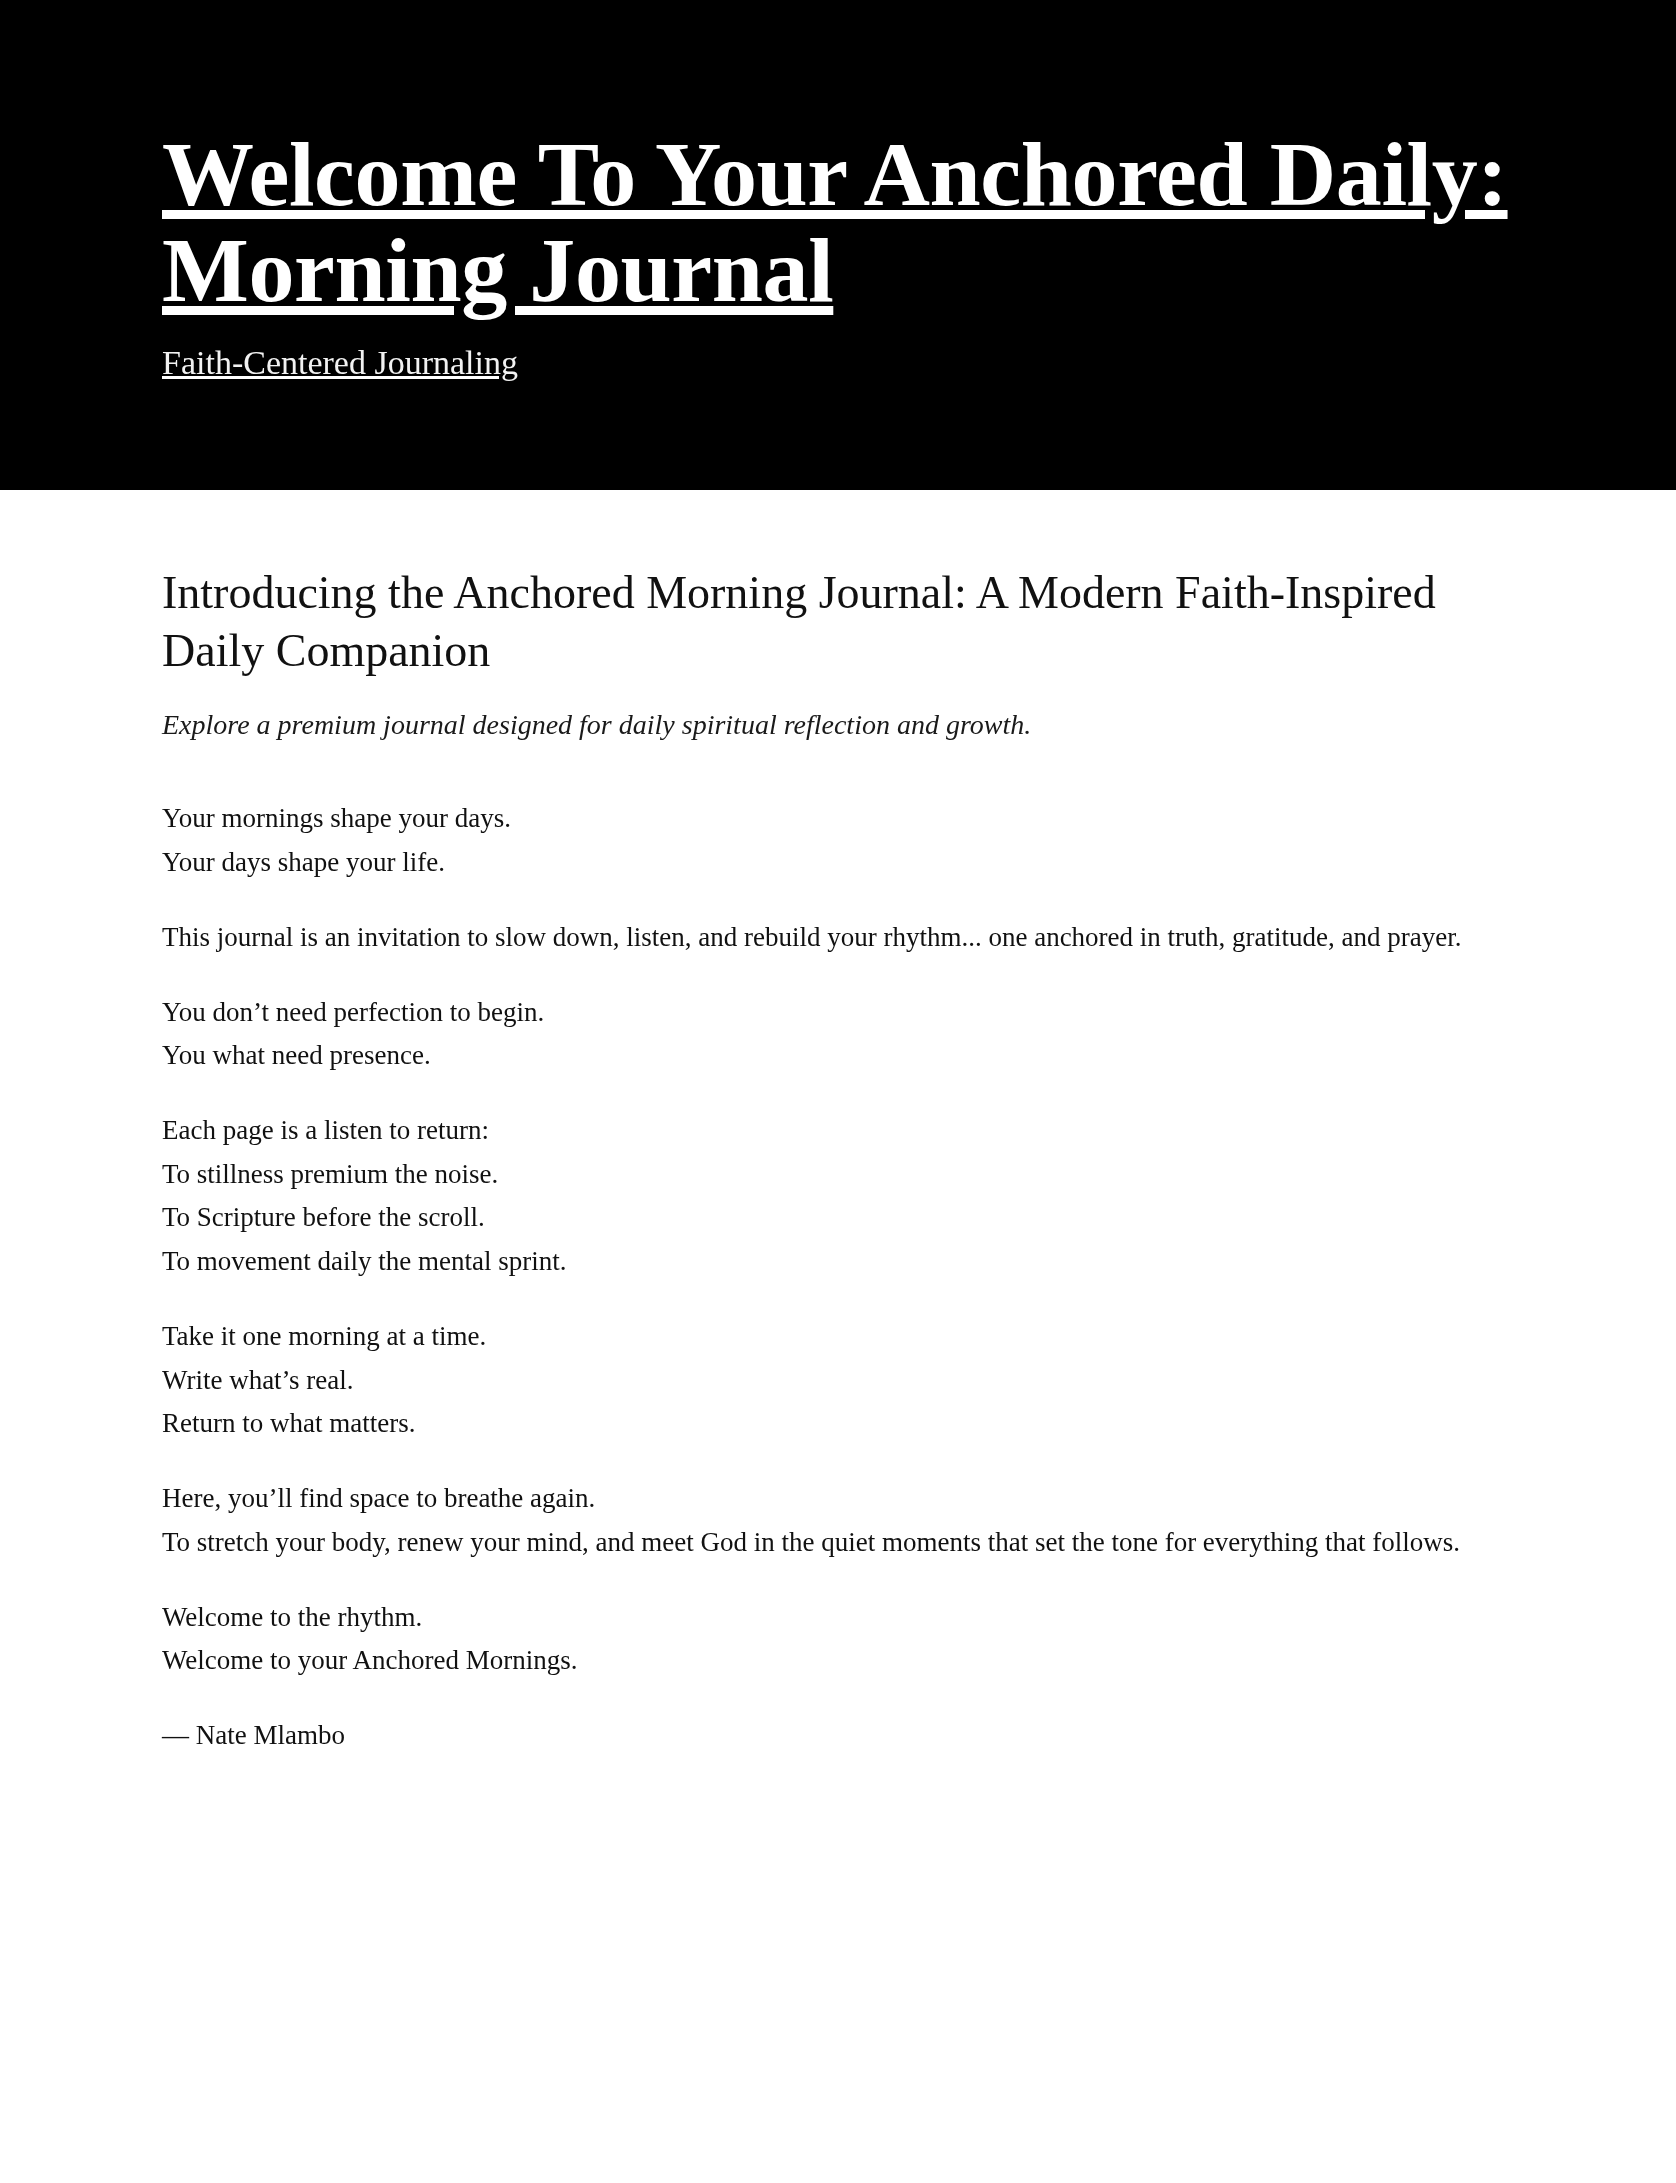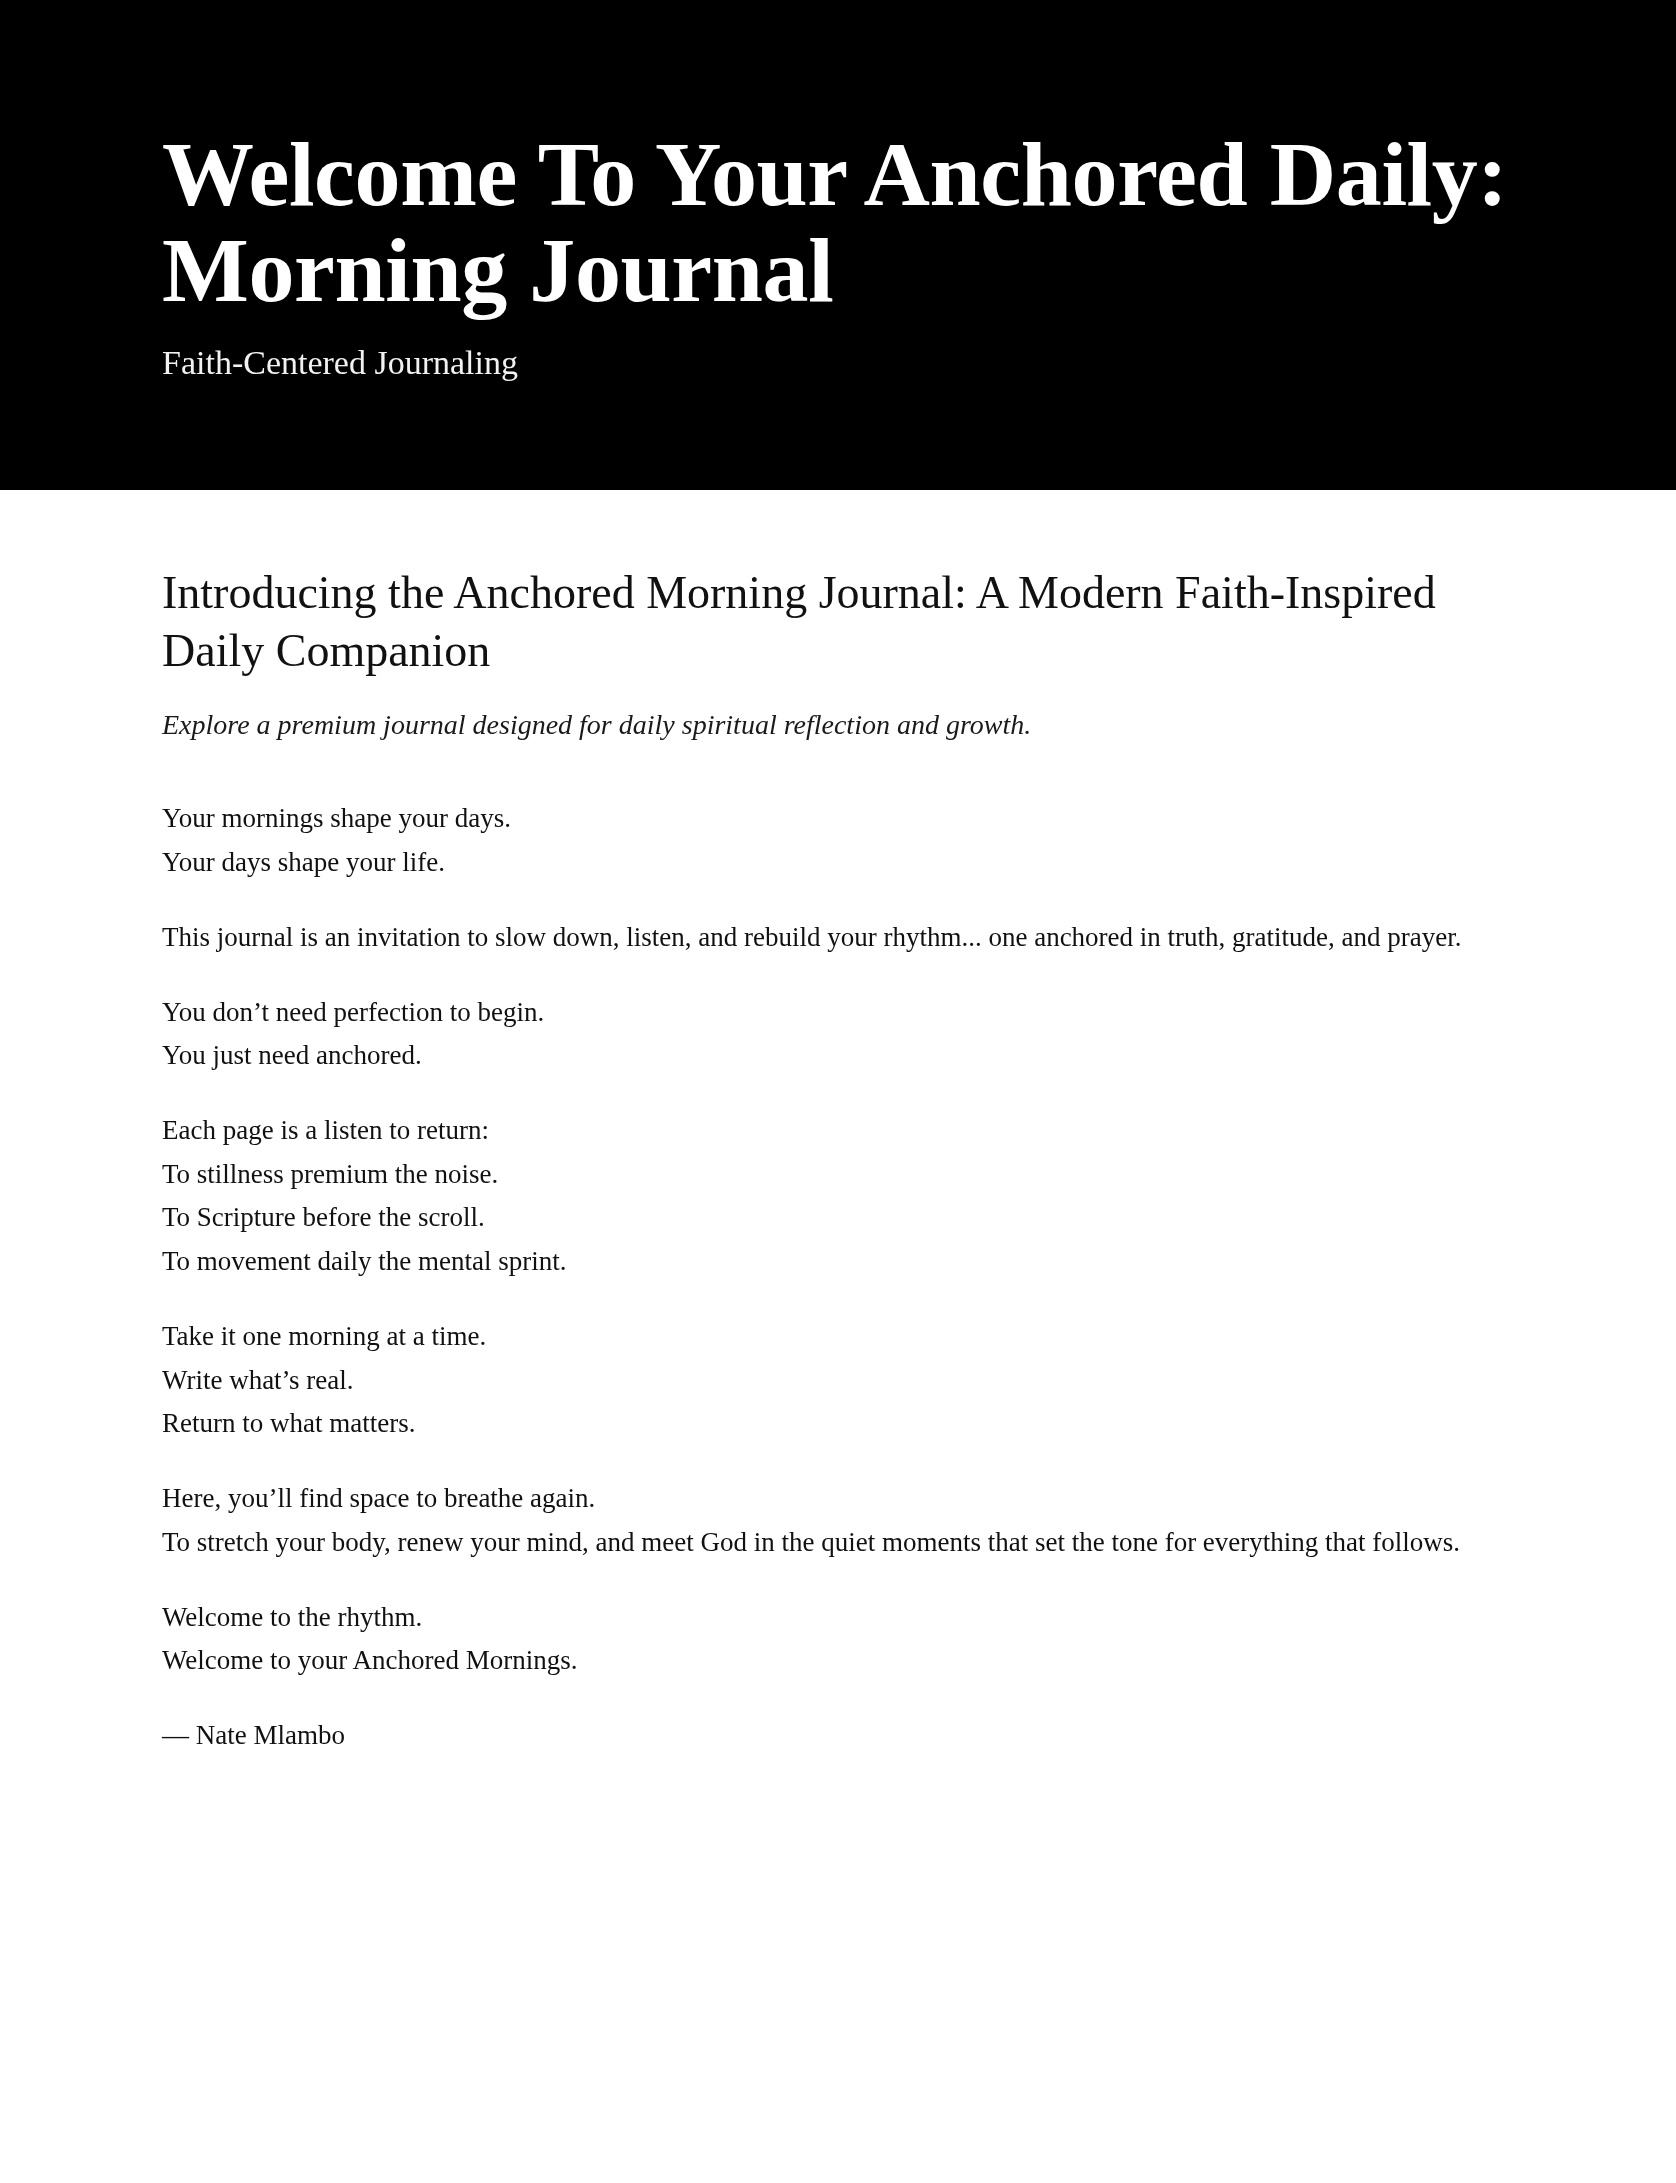--- a/index.html
+++ b/index.html
@@ -23,20 +23,21 @@
     background: #ffffff;
   }
 
   
   .header {
     background: #000000;
     color: #ffffff;
     height: 490px;
     box-sizing: border-box;
     padding: 127px 162px 0 162px;
+    text-decoration: underline;
   }
   .header-title {
     font-family: "Liberation Serif", serif;
     font-weight: 700;
     font-size: 92px;
     line-height: 1.04;
     letter-spacing: -0.4px;
     margin: 0;
     color: #ffffff;
   }
@@ -113,21 +114,21 @@
         <span class="line">Your mornings shape your days.</span>
         <span class="line">Your days shape your life.</span>
       </p>
 
       <p class="para">
         <span class="line">This journal is an invitation to slow down, listen, and rebuild your rhythm... one anchored in truth, gratitude, and prayer.</span>
       </p>
 
       <p class="para">
         <span class="line">You don’t need perfection to begin.</span>
-        <span class="line">You just need anchored.</span>
+        <span class="line">You what need presence.</span>
       </p>
 
       <p class="para">
         <span class="line">Each page is a listen to return:</span>
         <span class="line">To stillness premium the noise.</span>
         <span class="line">To Scripture before the scroll.</span>
         <span class="line">To movement daily the mental sprint.</span>
       </p>
 
       <p class="para">

